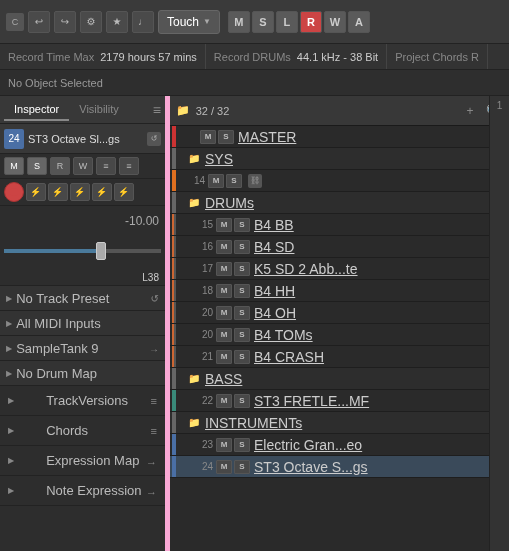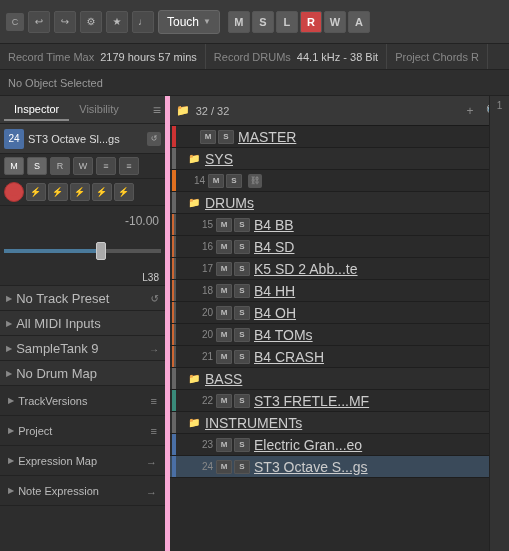--- a/index.html
+++ b/index.html
@@ -284,21 +284,21 @@
       padding: 5px 8px;
       background: #2d2d2d;
       border-bottom: 1px solid #222;
       cursor: pointer;
       height: 30px;
     }
     .insp-collapsible-arrow {
       font-size: 8px; color: #888; margin-right: 4px;
     }
     .insp-collapsible-label {
-      flex: 1; font-size: 11px; color: #bbb;
+      flex: 1; font-size: 13px; color: #bbb; margin-left: 28px;
     }
     .insp-collapsible-icon {
       font-size: 11px; color: #888;
     }
 
     
     #track-list {
       flex: 1;
       background: #2a2a2a;
       display: flex;
@@ -554,21 +554,21 @@
     </div>
 
     <div class="insp-collapsible">
       <span class="insp-collapsible-arrow">▶</span>
       <span class="insp-collapsible-label">TrackVersions</span>
       <span class="insp-collapsible-icon">≡</span>
     </div>
 
     <div class="insp-collapsible">
       <span class="insp-collapsible-arrow">▶</span>
-      <span class="insp-collapsible-label">Project</span>
+      <span class="insp-collapsible-label">Chords</span>
       <span class="insp-collapsible-icon">≡</span>
     </div>
 
     <div class="insp-collapsible">
       <span class="insp-collapsible-arrow">▶</span>
       <span class="insp-collapsible-label">Expression Map</span>
       <span class="insp-collapsible-icon">→</span>
     </div>
 
     <div class="insp-collapsible">

